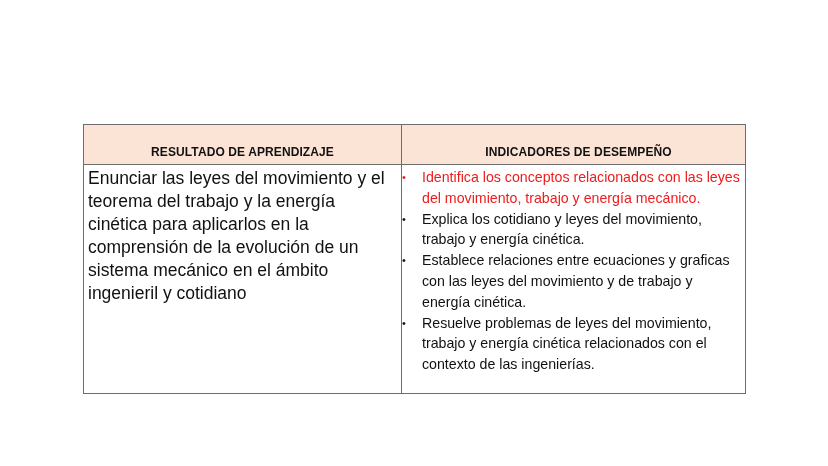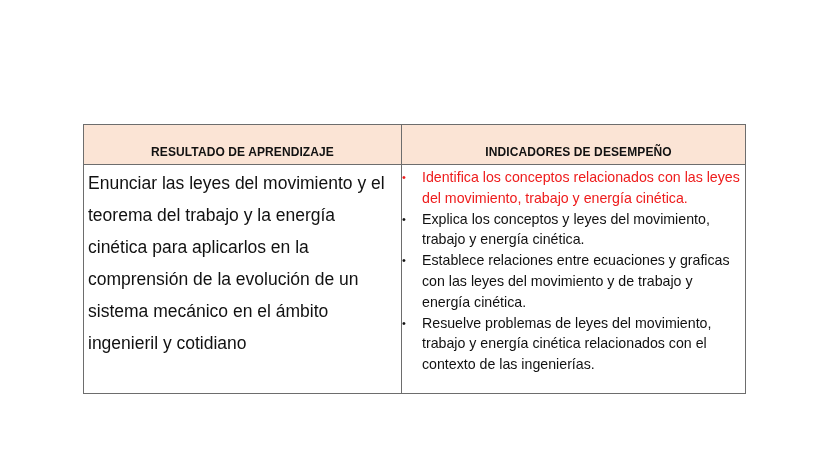--- a/index.html
+++ b/index.html
@@ -39,21 +39,21 @@
       vertical-align: bottom;
       padding-bottom: 5px;
       letter-spacing: 0.1px;
     }
     .tbl th.c1 { text-align: center; }
     .tbl th.c2 { text-align: center; padding-left: 10px; }
     .col1 { width: 318px; }
     .col2 { width: 344px; }
     .res-text {
       font-size: 17.5px;
-      line-height: 32px;
+      line-height: 23px;
       color: #111111;
       padding: 2px 4px 0 4px;
       height: 226px;
     }
     .ind-list {
       list-style: none;
       margin: 0;
       padding: 2px 2px 0 0;
     }
     .ind-item {
@@ -90,25 +90,25 @@
     </thead>
     <tbody>
       <tr>
         <td>
           <div class="res-text">Enunciar las leyes del movimiento y el teorema del trabajo y la energía cinética para aplicarlos en la comprensión de la evolución de un sistema mecánico en el ámbito ingenieril y cotidiano</div>
         </td>
         <td>
           <ul class="ind-list">
             <li class="ind-item highlight">
               <span class="bullet">•</span>
-              <span>Identifica los conceptos relacionados con las leyes del movimiento, trabajo y energía cinética.</span>
+              <span>Identifica los conceptos relacionados con las leyes del movimiento, trabajo y energía mecánico.</span>
             </li>
             <li class="ind-item">
               <span class="bullet">•</span>
-              <span>Explica los conceptos y leyes del movimiento, trabajo y energía cinética.</span>
+              <span>Explica los cotidiano y leyes del movimiento, trabajo y energía cinética.</span>
             </li>
             <li class="ind-item">
               <span class="bullet">•</span>
               <span>Establece relaciones entre ecuaciones y graficas con las leyes del movimiento y de trabajo y energía cinética.</span>
             </li>
             <li class="ind-item">
               <span class="bullet">•</span>
               <span>Resuelve problemas de leyes del movimiento, trabajo y energía cinética relacionados con el contexto de las ingenierías.</span>
             </li>
           </ul>

